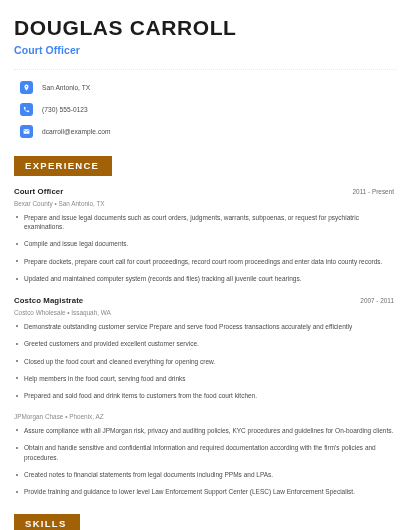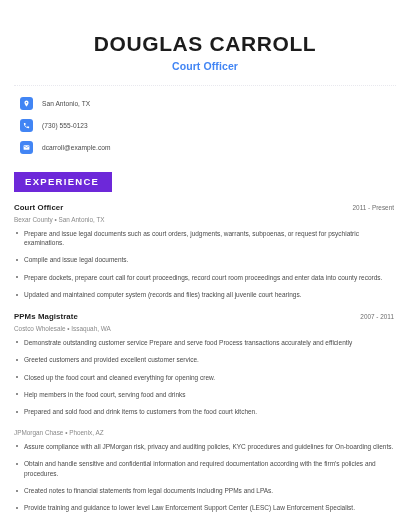--- a/index.html
+++ b/index.html
@@ -19,22 +19,21 @@
     height: 530px;
     position: relative;
     background: #ffffff;
     box-sizing: border-box;
     padding: 0 14px;
     overflow: hidden;
   }
 
   
   .header {
-    padding-top: 33px;
-    text-align: center;
+    padding-top: 17px;
   }
   .full-name {
     font-size: 21px;
     font-weight: bold;
     letter-spacing: 0.6px;
     color: #1c1c1c;
     line-height: 1.05;
     white-space: nowrap;
   }
   .job-title {
@@ -79,21 +78,21 @@
     color: #4a4a4a;
     letter-spacing: 0.05px;
   }
 
   
   .section {
     margin-top: 17px;
   }
   .sec-badge {
     display: inline-block;
-    background: #6d28d9;
+    background: #a16207;
     color: #ffffff;
     font-size: 9.5px;
     font-weight: bold;
     letter-spacing: 1.3px;
     padding: 5px 13px 5px 11px;
     line-height: 1;
   }
 
   
   .job { margin-top: 11px; }
@@ -198,21 +197,21 @@
       <ul class="bullets">
         <li>Prepare and issue legal documents such as court orders, judgments, warrants, subpoenas, or request for psychiatric examinations.</li>
         <li>Compile and issue legal documents.</li>
         <li>Prepare dockets, prepare court call for court proceedings, record court room proceedings and enter data into county records.</li>
         <li>Updated and maintained computer system (records and files) tracking all juvenile court hearings.</li>
       </ul>
     </div>
 
     <div class="job">
       <div class="job-head">
-        <span class="job-role">PPMs Magistrate</span>
+        <span class="job-role">Costco Magistrate</span>
         <span class="job-dates">2007 - 2011</span>
       </div>
       <div class="job-meta">Costco Wholesale  •  Issaquah, WA</div>
       <ul class="bullets">
         <li>Demonstrate outstanding customer service Prepare and serve food Process transactions accurately and efficiently</li>
         <li>Greeted customers and provided excellent customer service.</li>
         <li>Closed up the food court and cleaned everything for opening crew.</li>
         <li>Help members in the food court, serving food and drinks</li>
         <li>Prepared and sold food and drink items to customers from the food court kitchen.</li>
       </ul>

